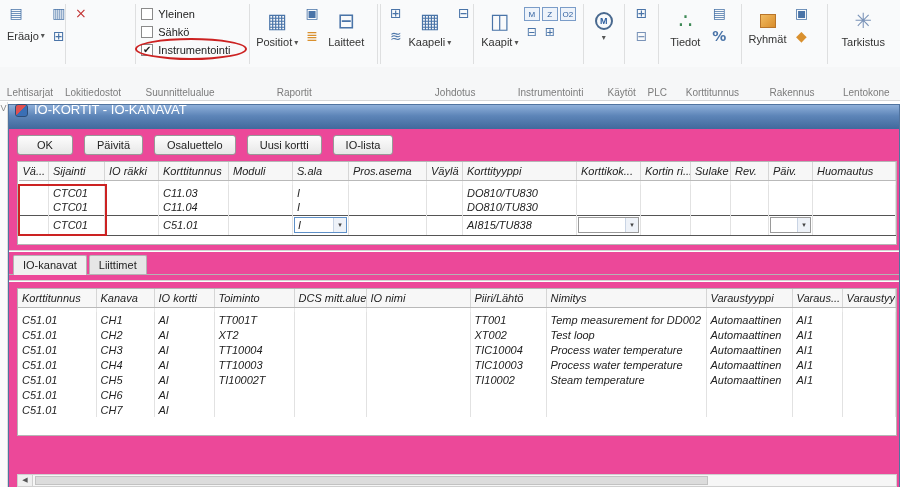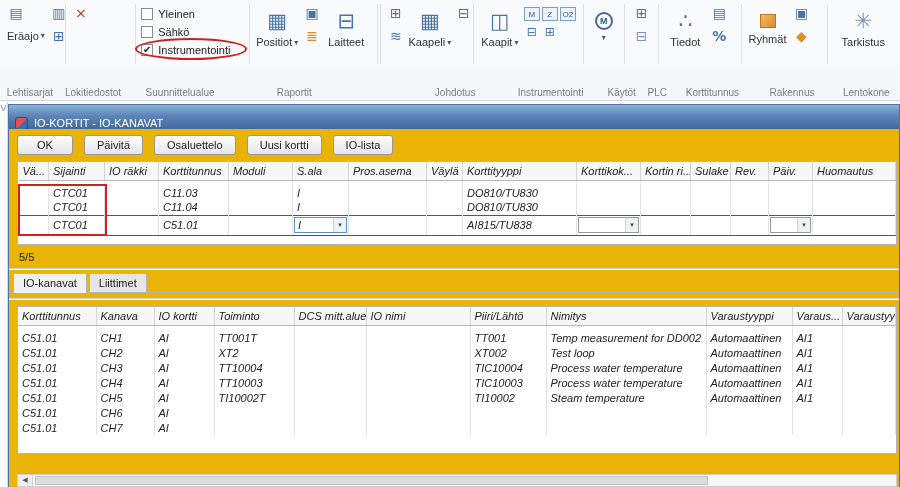--- a/index.html
+++ b/index.html
@@ -42,23 +42,23 @@
   .red-ellipse { position:absolute; border:2px solid #cc2222; border-radius:50%; pointer-events:none; z-index:30; }
   .ell-instr { left:-6px; top:-3px; width:112px; height:22px; }
   .ell-io { left:50%; top:-4px; transform:translateX(-50%); width:46px; height:58px; }
   .red-rect { position:absolute; left:0; top:22px; width:89px; height:52px; border:2px solid #cc2222; pointer-events:none; z-index:30; }
 
   
   .left-strip { position:absolute; left:0; top:102px; width:8px; height:385px; background:#fbfbfb; border-right:1px solid #dcdcdc; color:#8a8a8a; font-size:9px; text-align:center; line-height:12px; }
 
   
   .dialog { position:absolute; left:8px; top:104px; width:892px; height:383px; border:1px solid #51749f; border-bottom:none; background:#f0f0f0; display:flex; flex-direction:column; }
-  .dlg-title { height:21px; flex:0 0 21px; background:linear-gradient(180deg,#8fb0da 0%,#5d85b8 45%,#41699c 100%); color:#fff; display:flex; align-items:flex-start; gap:6px; padding:12px 6px; font-size:11px; }
+  .dlg-title { height:21px; flex:0 0 21px; background:linear-gradient(180deg,#8fb0da 0%,#5d85b8 45%,#41699c 100%); color:#fff; display:flex; align-items:flex-end; gap:6px; padding:12px 6px; font-size:13px; }
   .dlg-icon { width:13px; height:13px; border-radius:3px; background:linear-gradient(135deg,#e05050 0 50%,#3a6fb5 50% 100%); border:1px solid #2d4d78; }
-  .dlg-body { position:relative; flex:1; background:#eab308; overflow:hidden; }
+  .dlg-body { position:relative; flex:1; background:#ec4899; overflow:hidden; }
   .btnrow { display:flex; gap:11px; margin:6px 0 0 8px; }
   .btnrow.sub { margin-top:7px; }
   .wbtn { min-width:56px; height:20px; padding:0 12px; background:linear-gradient(#fdfdfd,#e7e7e7); border:1px solid #989898; border-radius:3px; font-size:11px; color:#222; font-family:inherit; cursor:default; }
 
   .tbl-wrap { position:relative; background:#fff; border:1px solid #b5b5b5; margin:6px 2px 0 8px; overflow:hidden;font-style:italic; }
   .t1 { height:84px; }
   .t2 { height:148px; }
   .tbl { border-collapse:collapse; table-layout:fixed; width:100%; }
   .tbl th { font-weight:normal; text-align:left; padding:2px 4px; height:18px; background:#f7f7f7; border-right:1px solid #d6d6d6; border-bottom:1px solid #b9b9b9; white-space:nowrap; overflow:hidden; font-size:11px; color:#222; }
   .tbl td { padding:0 4px; height:15px; border-right:1px solid #e2e2e2; white-space:nowrap; overflow:hidden; font-size:11px; }
@@ -455,21 +455,20 @@
                     <span class="combo-arrow glyph">▾</span>
                   </div>
                 </td>
                 <td></td>
               </tr>
             </tbody>
           </table>
         <div class="red-rect"></div>
       </div>
 
-      <div class="status">5/5</div>
 
       <div class="groove"></div>
 
       <div class="tabstrip">
         <div class="ttab active">IO-kanavat</div>
         <div class="ttab">Liittimet</div>
       </div>
 
 
       <div class="groove"></div>

